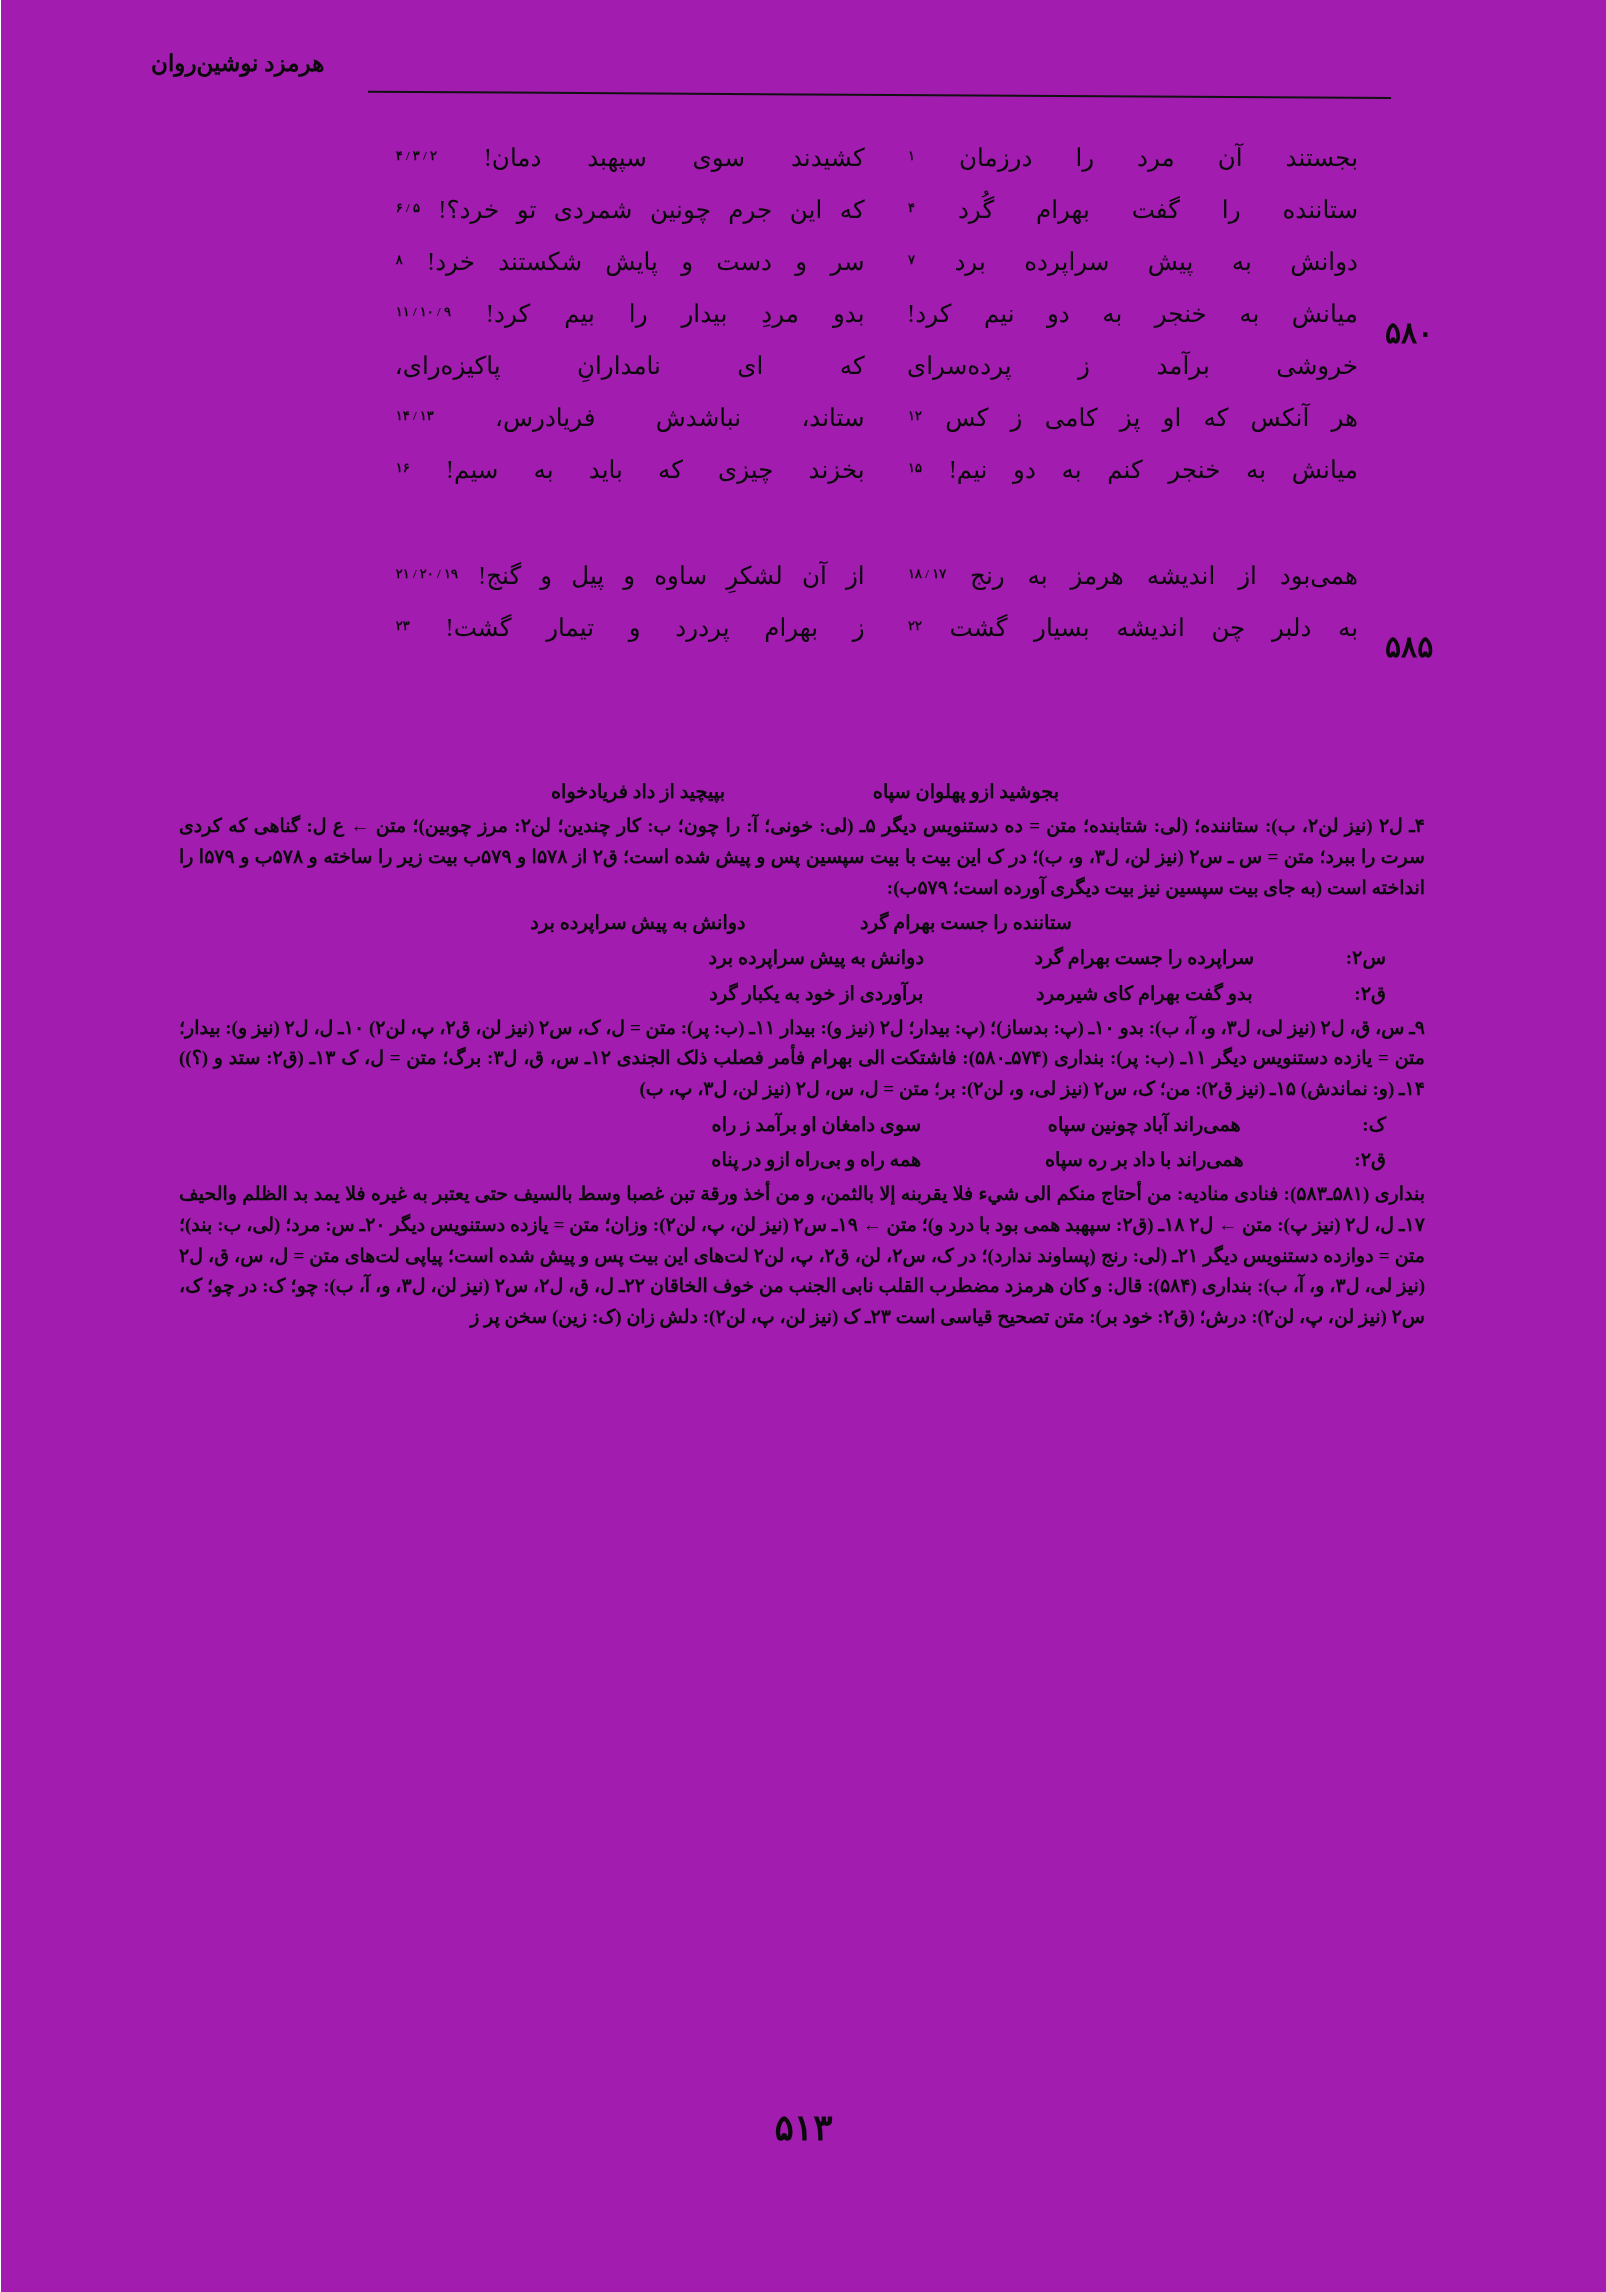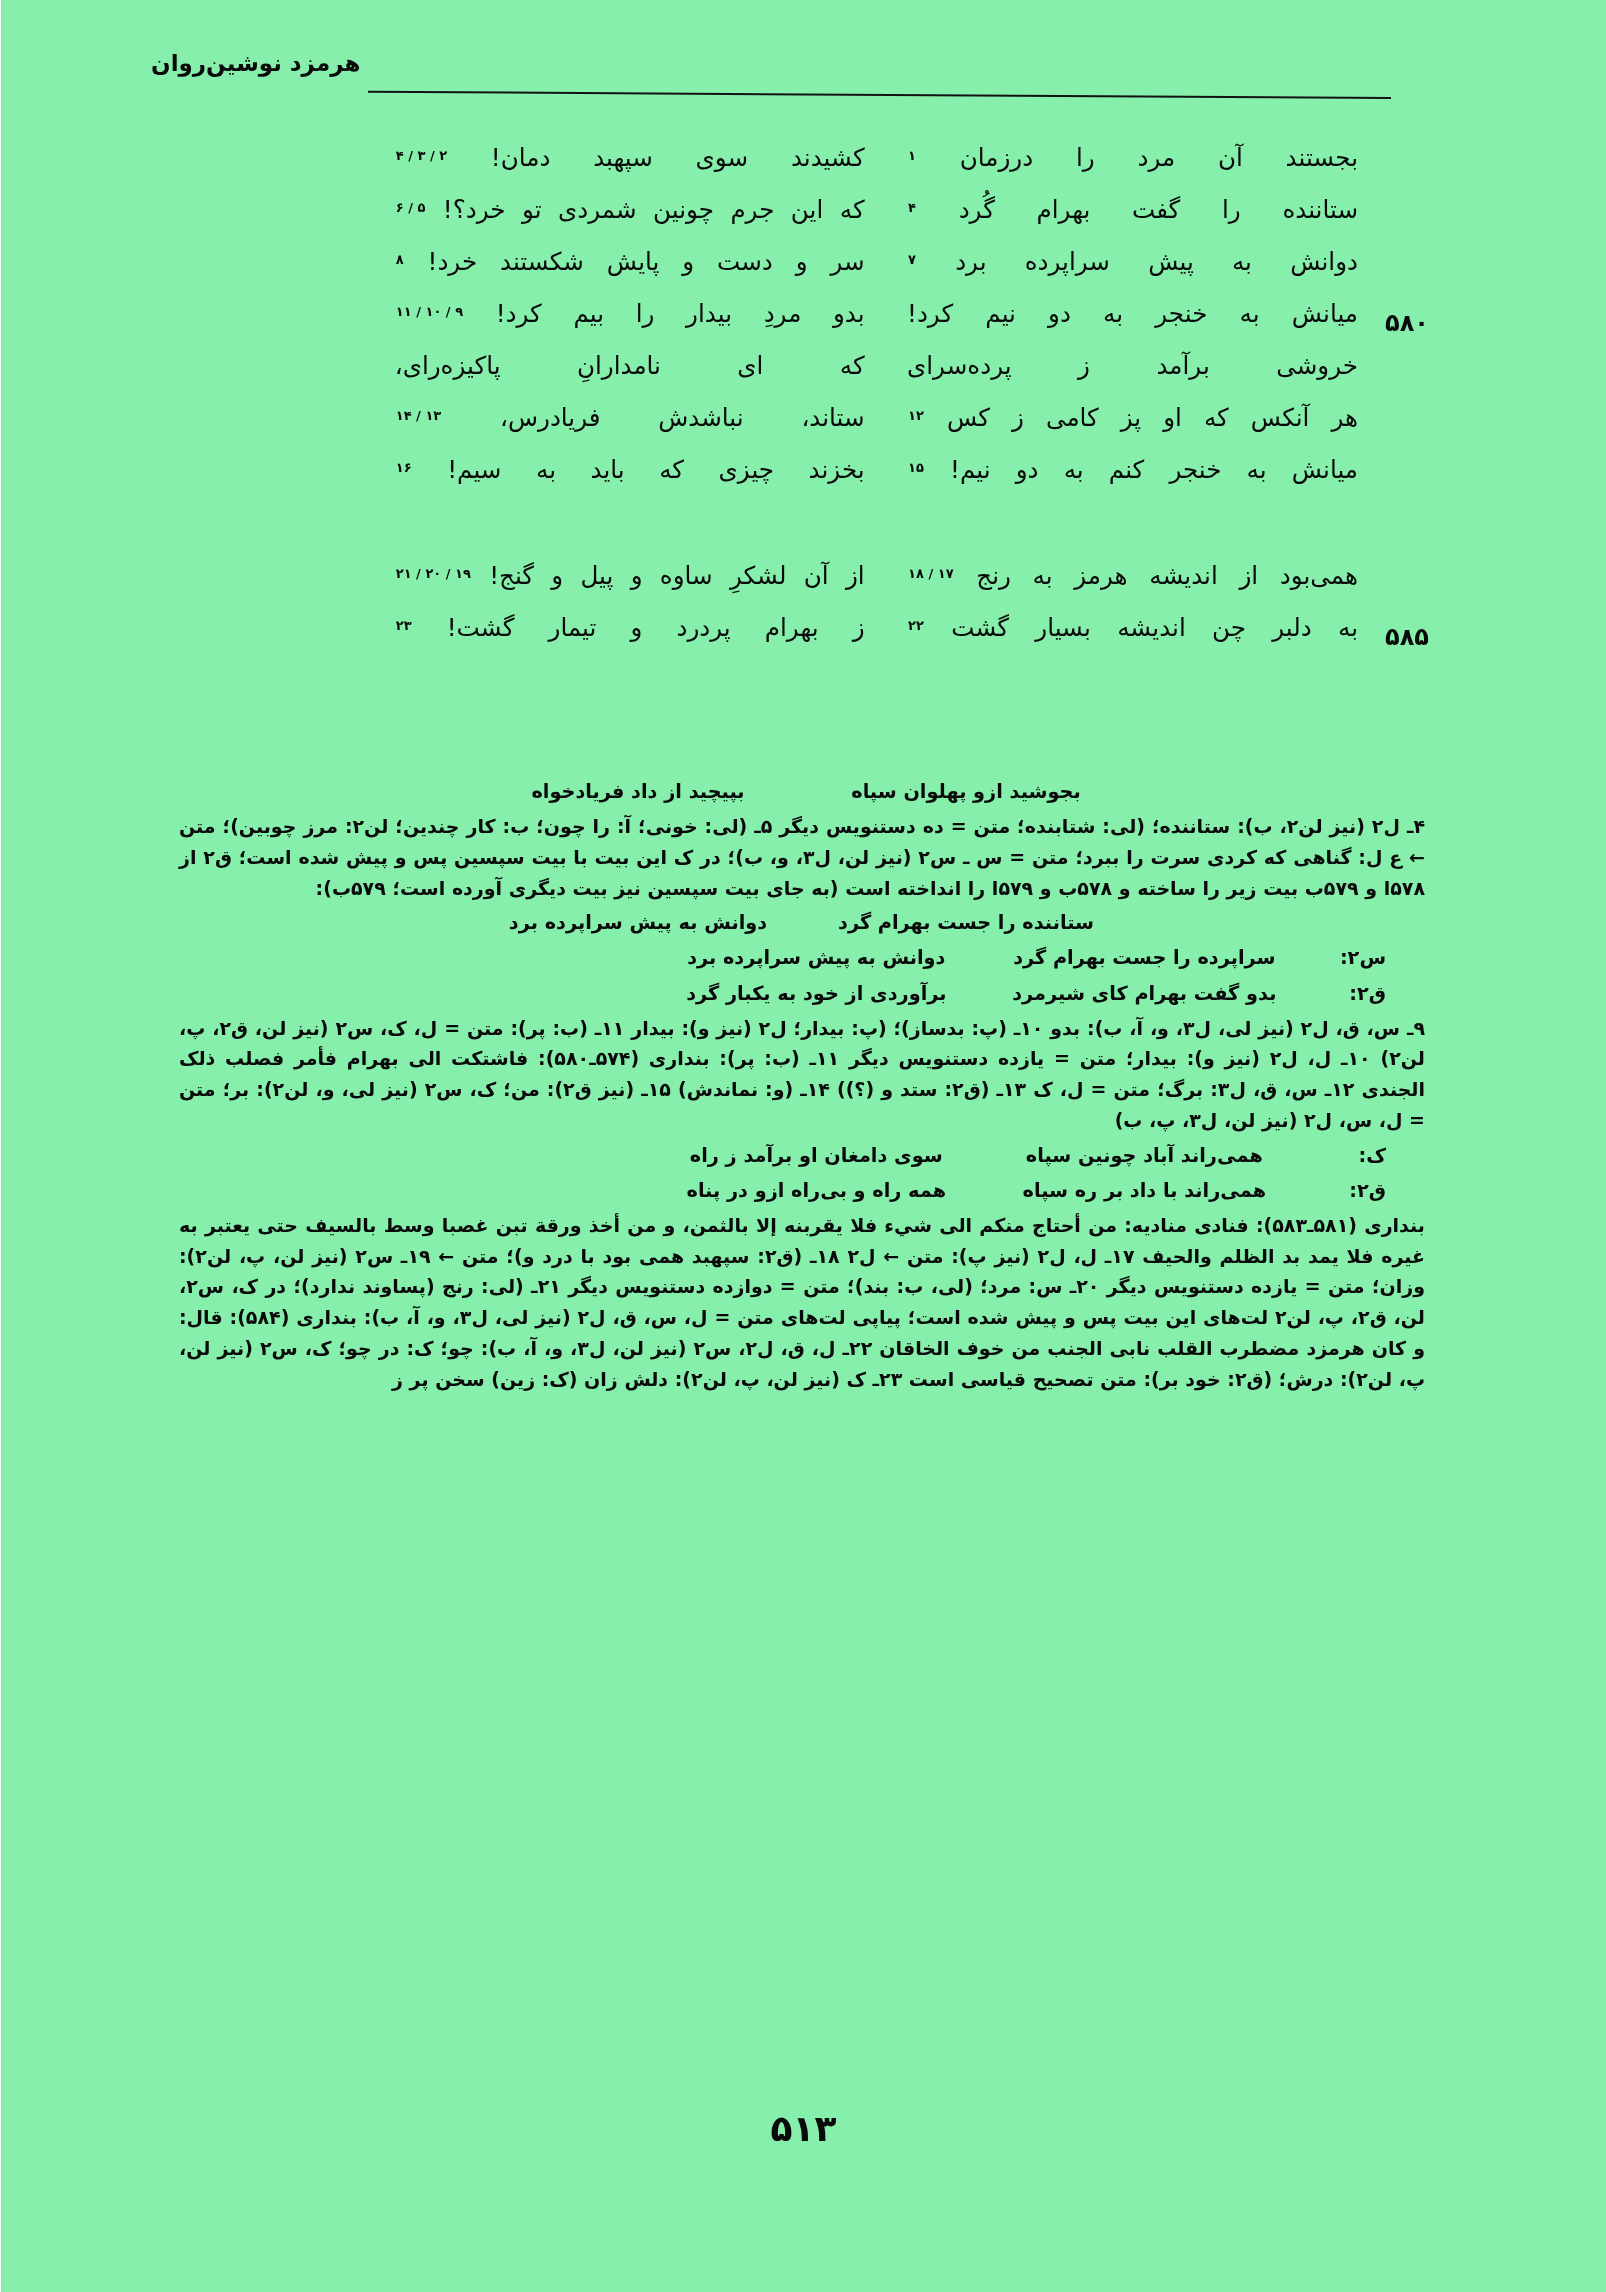--- a/index.html
+++ b/index.html
@@ -7,21 +7,22 @@
   body{
     width:1607px;height:2292px;
     font-family:"DejaVu Sans","Liberation Sans",sans-serif;
     color:#0a0a0a;
     position:relative;
     overflow:hidden;
   }
   .page{
     position:absolute;
     inset:0;
-    background:#86efac;
+    background:#a21caf;
+    font-family:Liberation Serif, serif;
   }
 
   
   .runhead{
     position:absolute;
     top:50px;
     right:1128px;
     width:328px;
     text-align:left;
     font-size:23px;
@@ -56,24 +57,24 @@
   .bayt{
     display:flex;
     flex-direction:row;
     align-items:flex-start;
     height:52px;
     position:relative;
   }
   .vnum{
     position:absolute;
     right:-81px;
-    top:8px;
+    top:14px;
     width:75px;
     text-align:left;
-    font-size:24px;
+    font-size:30px;
     font-weight:600;
     direction:rtl;
   }
   .hemi{
     flex:0 0 50%;
     font-size:24.6px;
     line-height:1.05;
     white-space:nowrap;
     display:flex;
     justify-content:space-between;

